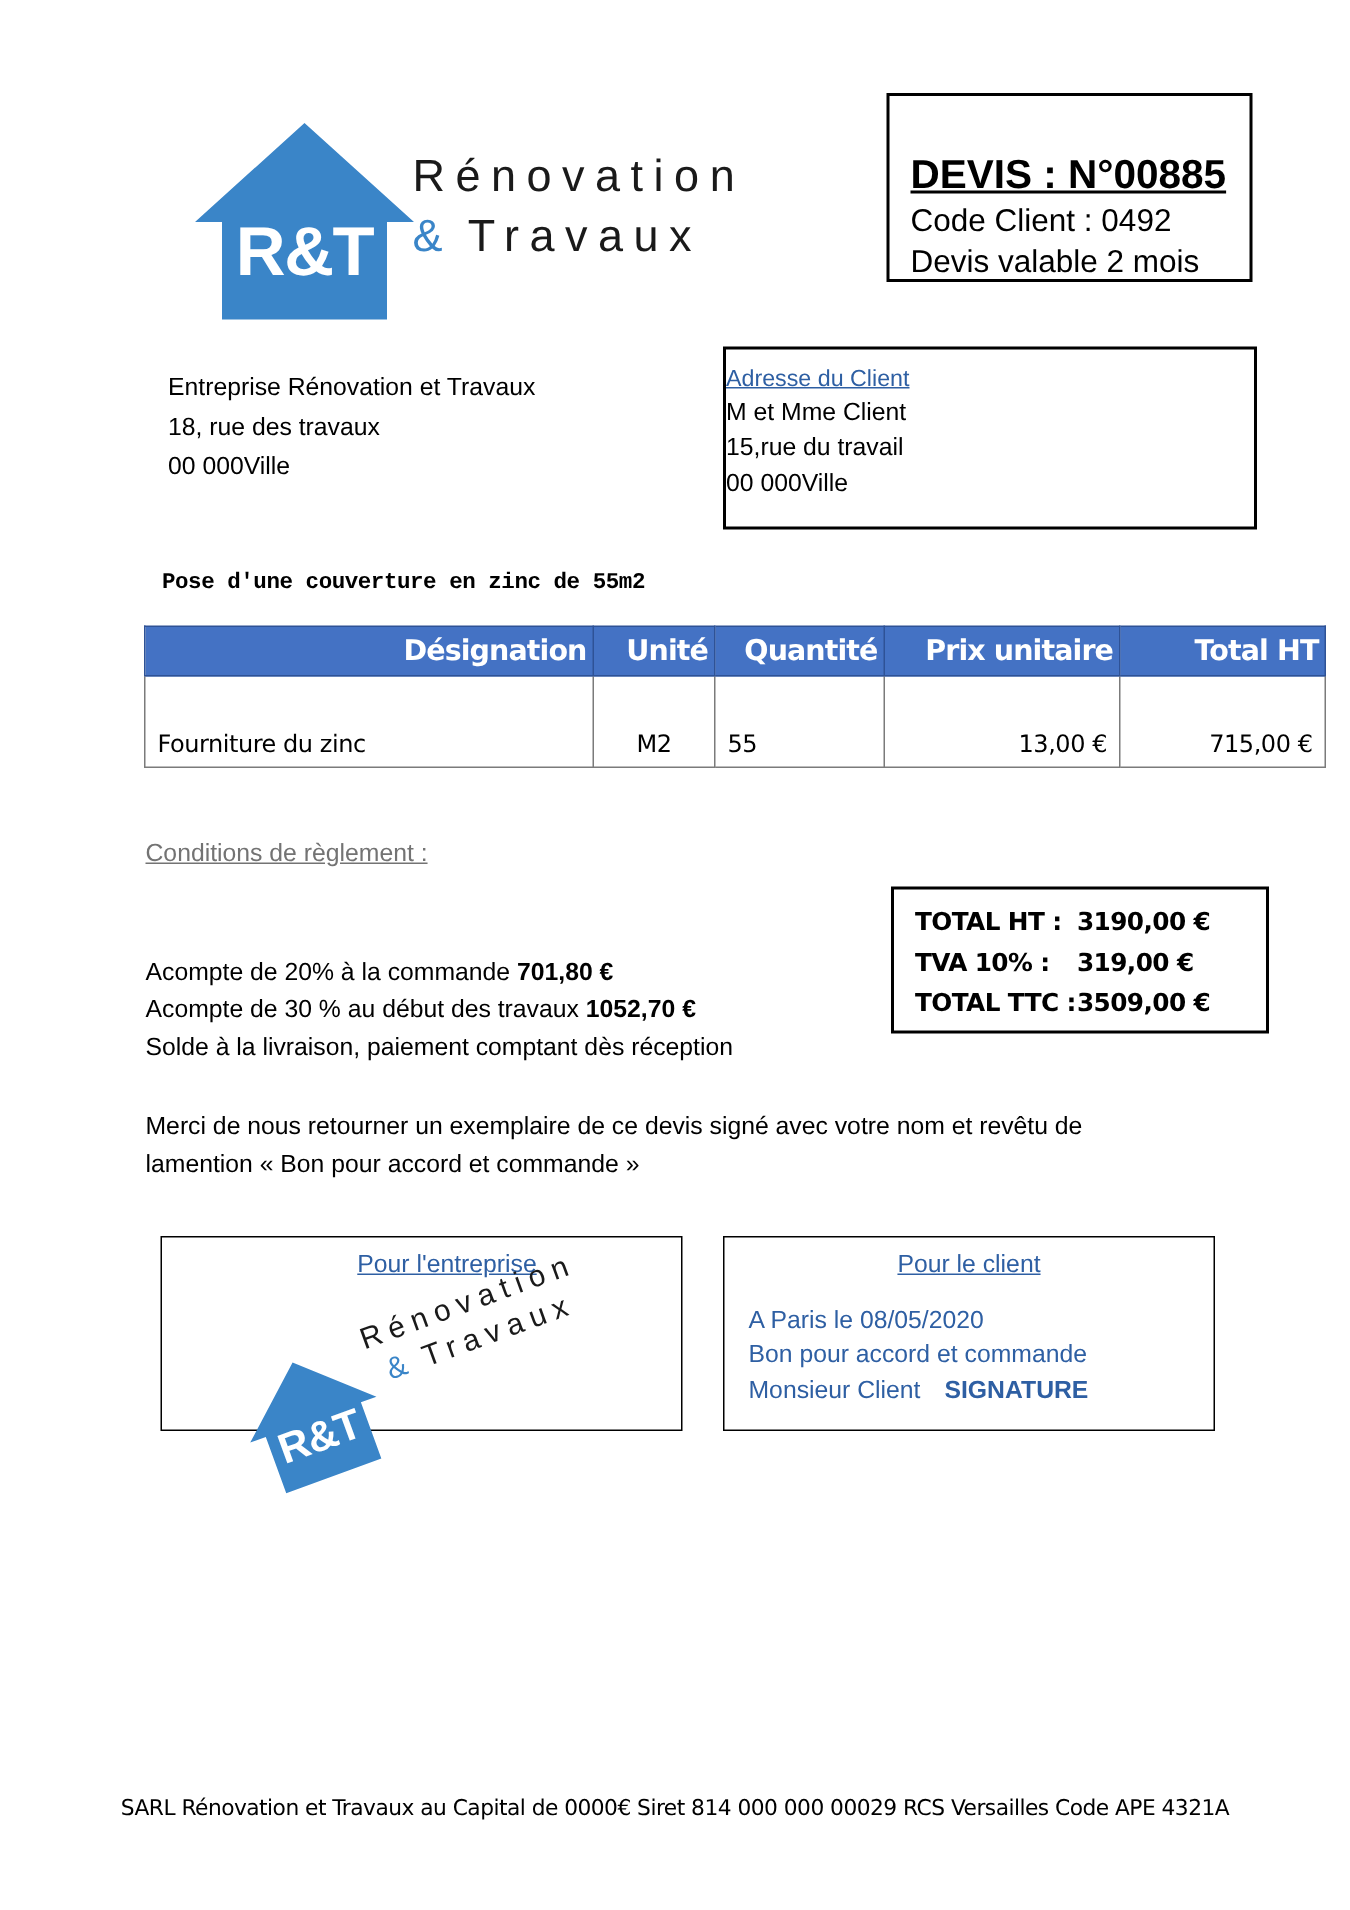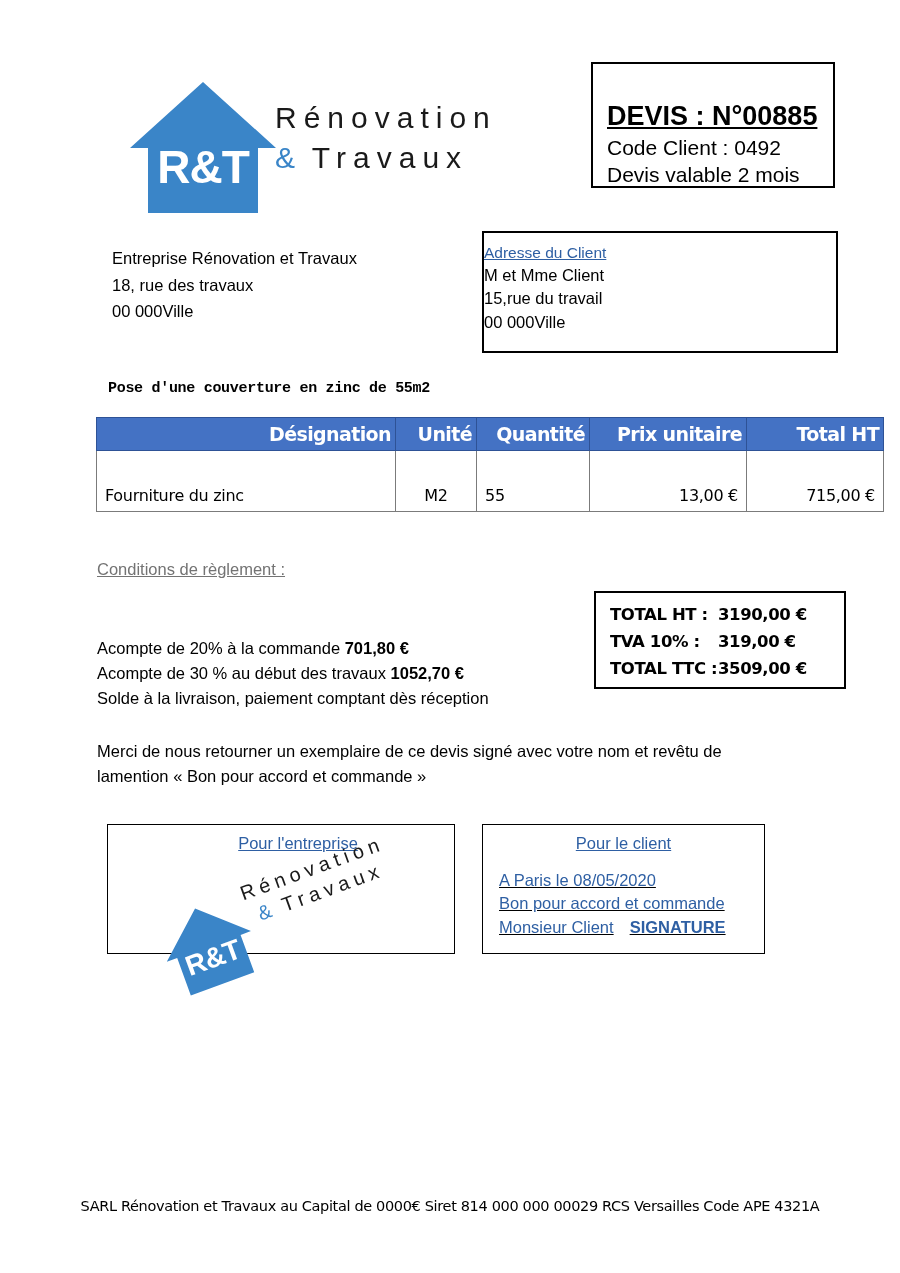--- a/index.html
+++ b/index.html
@@ -232,26 +232,25 @@
     height: 130px;
     border: 1.5px solid #000;
     box-sizing: border-box;
     text-align: center;
     padding-left: 34px;
   }
   .sig-client {
     position: absolute;
     left: 482px;
     top: 824px;
-    width: 283px;
+    width: 328px;
     height: 130px;
     border: 1.5px solid #000;
     box-sizing: border-box;
     text-align: center;
-    text-decoration: underline;
   }
   .sig-title {
     font-size: 16.5px;
     color: #2E5FA3;
     text-decoration: underline;
     display: inline-block;
     margin-top: 9px;
   }
   .sig-client-lines {
     margin-top: 16px;

